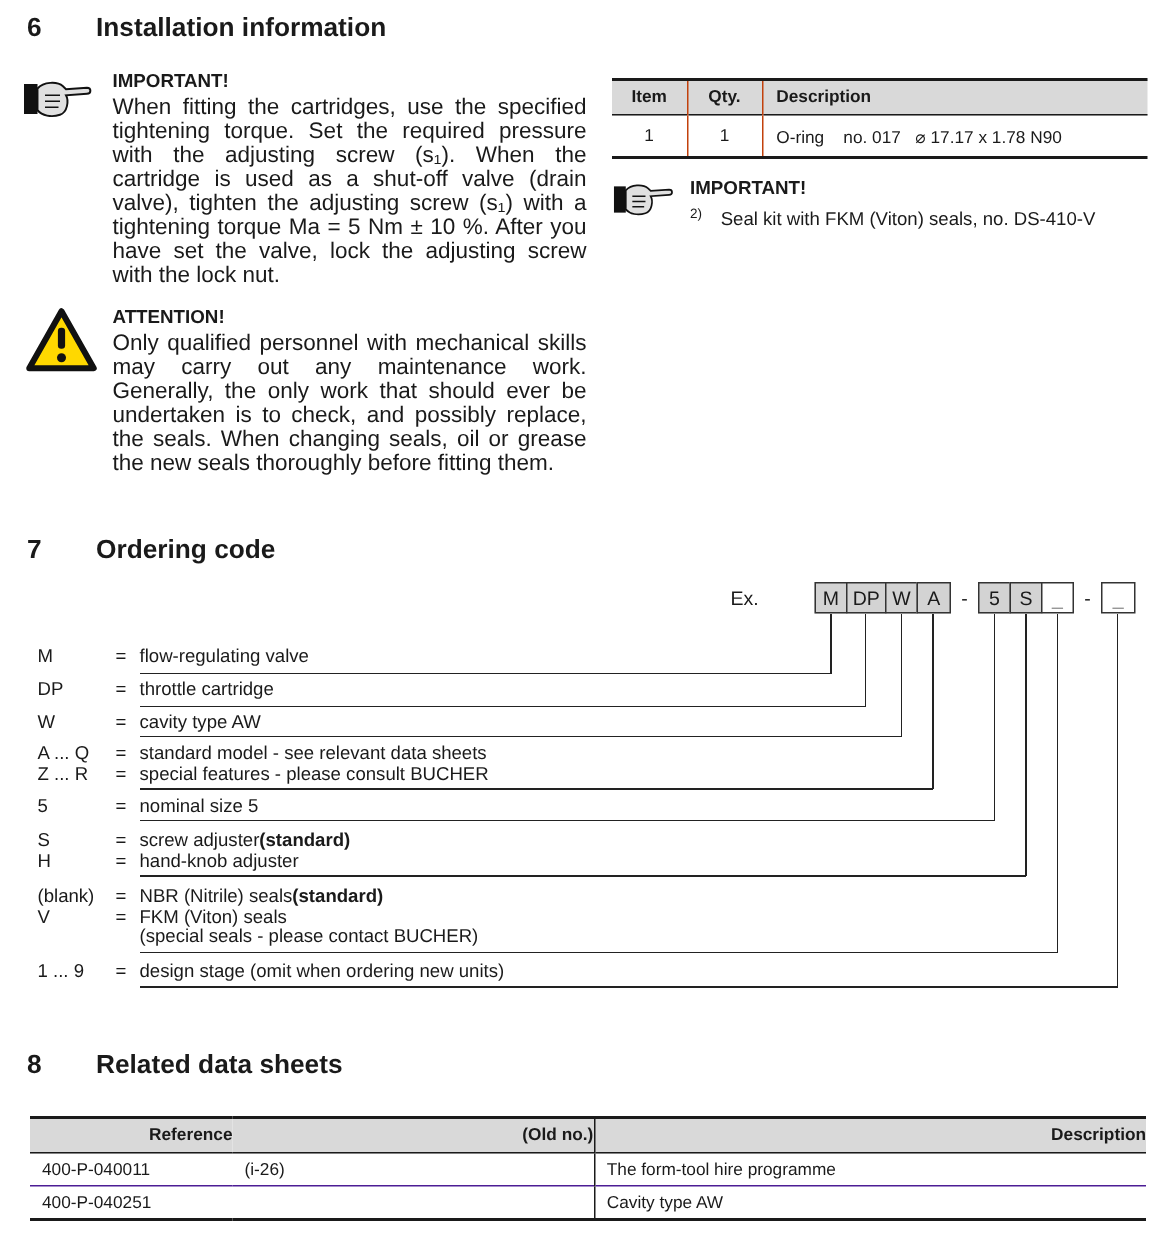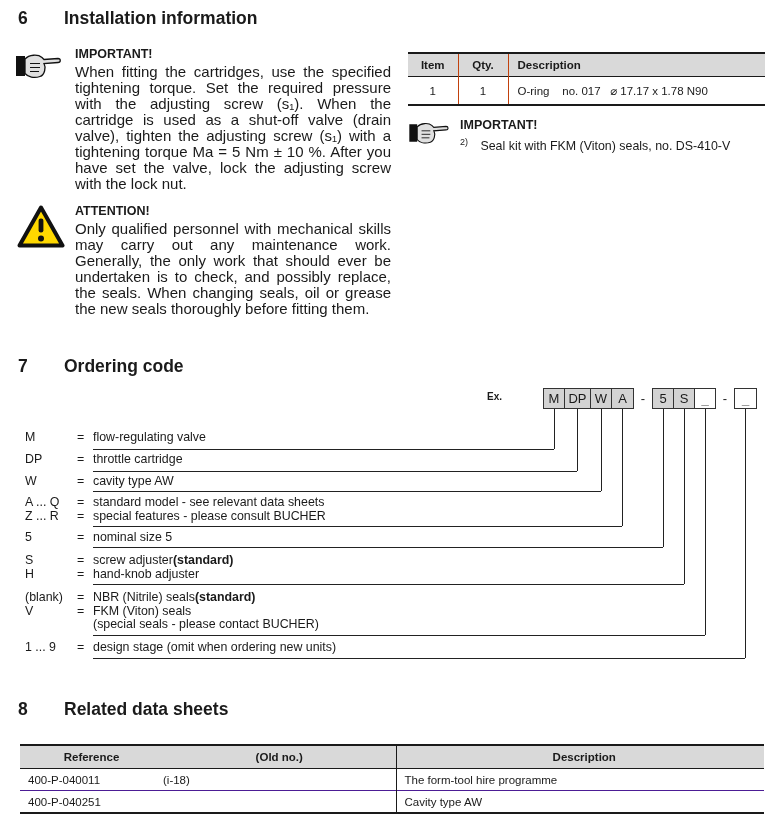--- a/index.html
+++ b/index.html
@@ -29,36 +29,36 @@
   table.sealkit td{height:27px;text-align:center;padding:0;}
   table.sealkit thead tr{border-bottom:1px solid #1a1a1a;}
   table.sealkit th + th, table.sealkit td + td{border-left:1px solid #c2410c;}
   .imp2{position:relative;margin-top:12px;padding-left:52px;min-height:34px;}
   .imp2 .hand-icon{width:42px;height:28px;top:1px;}
   .imp2-foot{font-size:12.4px;margin-top:4px;}
   .imp2-foot .ftext{margin-left:9px;}
   
   .diagram{position:absolute;left:0;top:385px;width:768px;height:292px;}
   .diagram svg.lines{position:absolute;left:0;top:0;}
-  .ex-label{position:absolute;left:487px;top:6px;font-size:10px;font-weight:bold;}
+  .ex-label{position:absolute;left:487px;top:6px;font-size:13px;}
   .boxrow{position:absolute;left:543px;top:3px;display:flex;align-items:stretch;height:21px;}
   .obox{box-sizing:border-box;border:1px solid #333;background:#d3d3d3;display:flex;
     align-items:center;justify-content:center;font-size:13px;margin-left:-1px;height:21px;}
   .obox.first{margin-left:0;}
   .obox.blank{background:#fff;color:#8a8a8a;}
   .osep{width:18px;display:flex;align-items:center;justify-content:center;font-size:13px;}
   .legend-row{position:absolute;left:25px;display:flex;font-size:12.4px;line-height:14px;white-space:nowrap;}
   .lkey{width:52px;flex:0 0 52px;}
   .leq{width:16px;flex:0 0 16px;}
   .ldesc.bold{font-weight:bold;}
   
   table.related{position:absolute;left:20px;top:744px;border-collapse:collapse;width:744px;
     table-layout:fixed;font-size:11.5px;border-top:2px solid #1a1a1a;border-bottom:2px solid #1a1a1a;}
   table.related thead tr{background:#d9d9d9;border-bottom:1px solid #1a1a1a;}
-  table.related th{font-weight:bold;height:22px;text-align:center;padding:0 0 0 8px;}
+  table.related th{font-weight:bold;height:22px;text-align:right;padding:0 0 0 8px;}
   table.related td{height:21px;text-align:left;padding:0 0 0 8px;}
   table.related tbody tr:first-child{border-bottom:1px solid #4c1d95;}
   table.related .desccol{border-left:1px solid #1a1a1a;}
 </style>
 </head>
 <body>
 
 <div class="page">
 
   <div class="sec-h" style="top:8px">
@@ -253,21 +253,21 @@
     <thead>
       <tr>
         <th>Reference</th>
         <th>(Old no.)</th>
         <th class="desccol">Description</th>
       </tr>
     </thead>
     <tbody>
       <tr>
         <td>400-P-040011</td>
-        <td>(i-18)</td>
+        <td>(i-26)</td>
         <td class="desccol">The form-tool hire programme</td>
       </tr>
       <tr>
         <td>400-P-040251</td>
         <td></td>
         <td class="desccol">Cavity type AW</td>
       </tr>
     </tbody>
   </table>
 

